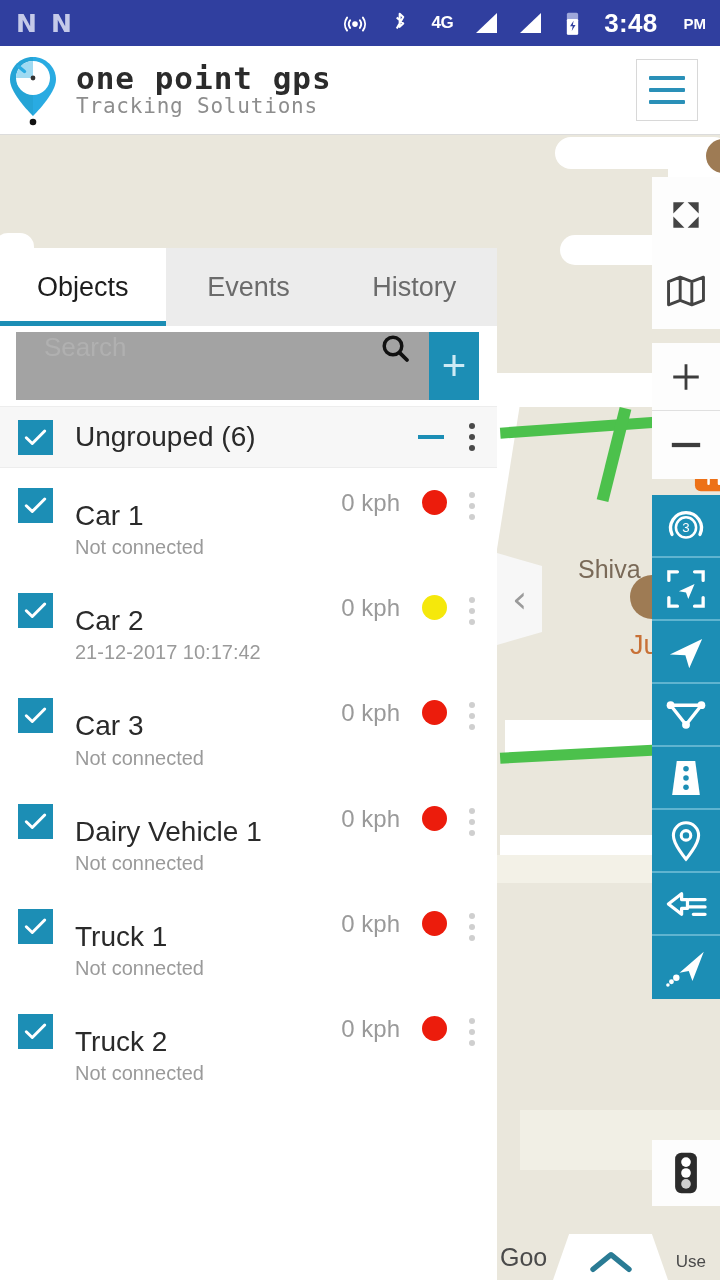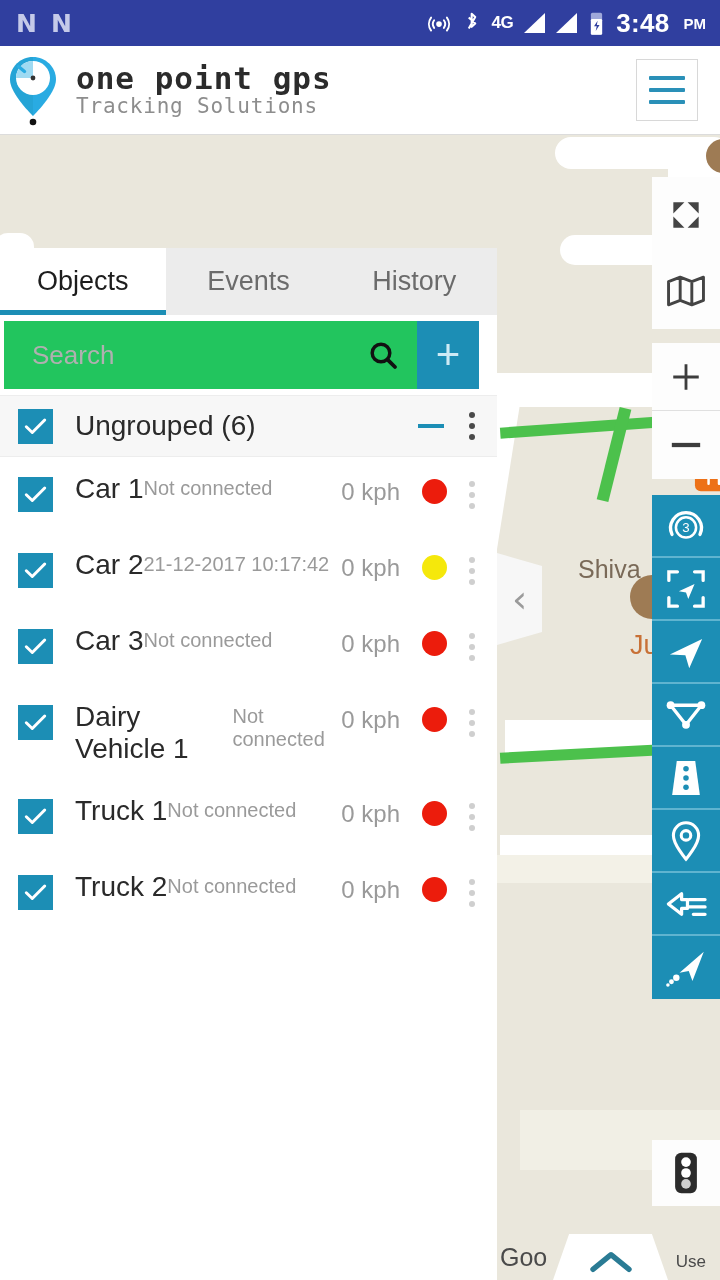--- a/index.html
+++ b/index.html
@@ -10,21 +10,21 @@
     position:relative;
   }
 
   
   #statusbar{
     position:absolute; top:0; left:0; width:720px; height:46px;
     background:#303F9F; display:flex; align-items:center;
     padding:0 14px 0 16px; color:#fff;
   }
   .sb-left{display:flex; align-items:center; gap:14px;}
-  .sb-right{margin-left:auto; display:flex; align-items:center; gap:11px;}
+  .sb-right{margin-left:auto; display:flex; align-items:center; gap:23px;}
   .nglyph{
     font-size:25px; font-weight:bold; color:#C5CAE9;
     font-family:"DejaVu Sans", sans-serif; line-height:1;
   }
   .sb-ic{ display:block; }
   .sb-4g{ font-size:17px; font-weight:bold; letter-spacing:-.5px; }
   .sb-time{ font-size:26px; font-weight:bold; letter-spacing:.3px; }
   .sb-ampm{ font-size:15px; font-weight:bold; margin-left:3px; }
   .tri{ width:0;height:0; border-style:solid;
         border-width:0 0 20px 21px; border-color:transparent transparent #fff transparent;}
@@ -89,38 +89,38 @@
   #btn-traffic{
     position:absolute; right:0; top:1005px; width:68px; height:66px;
     background:#fdfdfd; display:flex; align-items:center; justify-content:center;
   }
 
   
   #panel{
     position:absolute; top:248px; left:0; width:497px; height:1032px;
     background:#fff;
   }
-  #tabs{ display:flex; height:67px; background:#ECECEC;text-align:center; }
+  #tabs{ display:flex; height:78px; background:#ECECEC;text-align:center; }
   .tab{
     flex:1; display:flex; align-items:center; justify-content:center;
     font-size:27px; color:#6b6b6b; position:relative;
   }
   .tab.active{ background:#fff; color:#1d1d1d; }
   .tab.active:after{
     content:""; position:absolute; left:0; right:0; bottom:0;
     height:5px; background:#1C8EB5;
   }
 
   #searchrow{
     display:flex; align-items:center; height:80px;
     padding:0 18px 0 0; background:#fff;
   }
   #searchbox{
-    flex:1; height:68px; background:#22c55e; display:flex; align-items:center;
-    padding:0 18px 0 28px; margin-left:4px;
+    flex:1; height:68px; background:#a3a3a3; display:flex; align-items:flex-start;
+    padding:0 18px 0 28px; margin-left:16px;
   }
   #searchinput{
     flex:1; border:none; outline:none; background:transparent;
     font-size:26px; color:#333; font-family:"Liberation Sans", sans-serif;
   }
   #searchinput::placeholder{ color:#b0b0b0; }
   #btn-add{
     width:77px; height:68px; background:#1C8EB5;
     display:flex; align-items:center; justify-content:center;
     font-size:42px; color:#cdeaf5; font-weight:300; line-height:1;
@@ -143,21 +143,21 @@
   .dots{ display:flex; flex-direction:column; gap:5px; margin-left:25px; }
   .dots i{ width:6px; height:6px; border-radius:50%; background:#4a4a4a; display:block;}
   .dots.light i{ background:#cfcfcf; }
 
   
   .objrow{
     display:flex; align-items:flex-start; padding:16px 22px 14px 18px;
     min-height:76px;
   }
   .objrow .chk{ margin-top:4px; }
-  .objinfo{ margin-left:22px; display:flex; flex-direction:row; flex:1; }
+  .objinfo{ margin-left:22px; display:flex; flex-direction:column; flex:1;margin-top:16px; }
   .objname{ font-size:28px; color:#2a2a2a; line-height:1.15; }
   .objstatus{ font-size:20px; color:#9a9a9a; margin-top:4px; }
   .objspeed{ font-size:24px; color:#9a9a9a; margin-top:5px; white-space:nowrap; }
   .statusdot{
     width:25px; height:25px; border-radius:50%; margin-left:22px; margin-top:6px;
     flex:none;
   }
   .objrow .dots{ margin-left:22px; margin-top:8px; }
 
   

